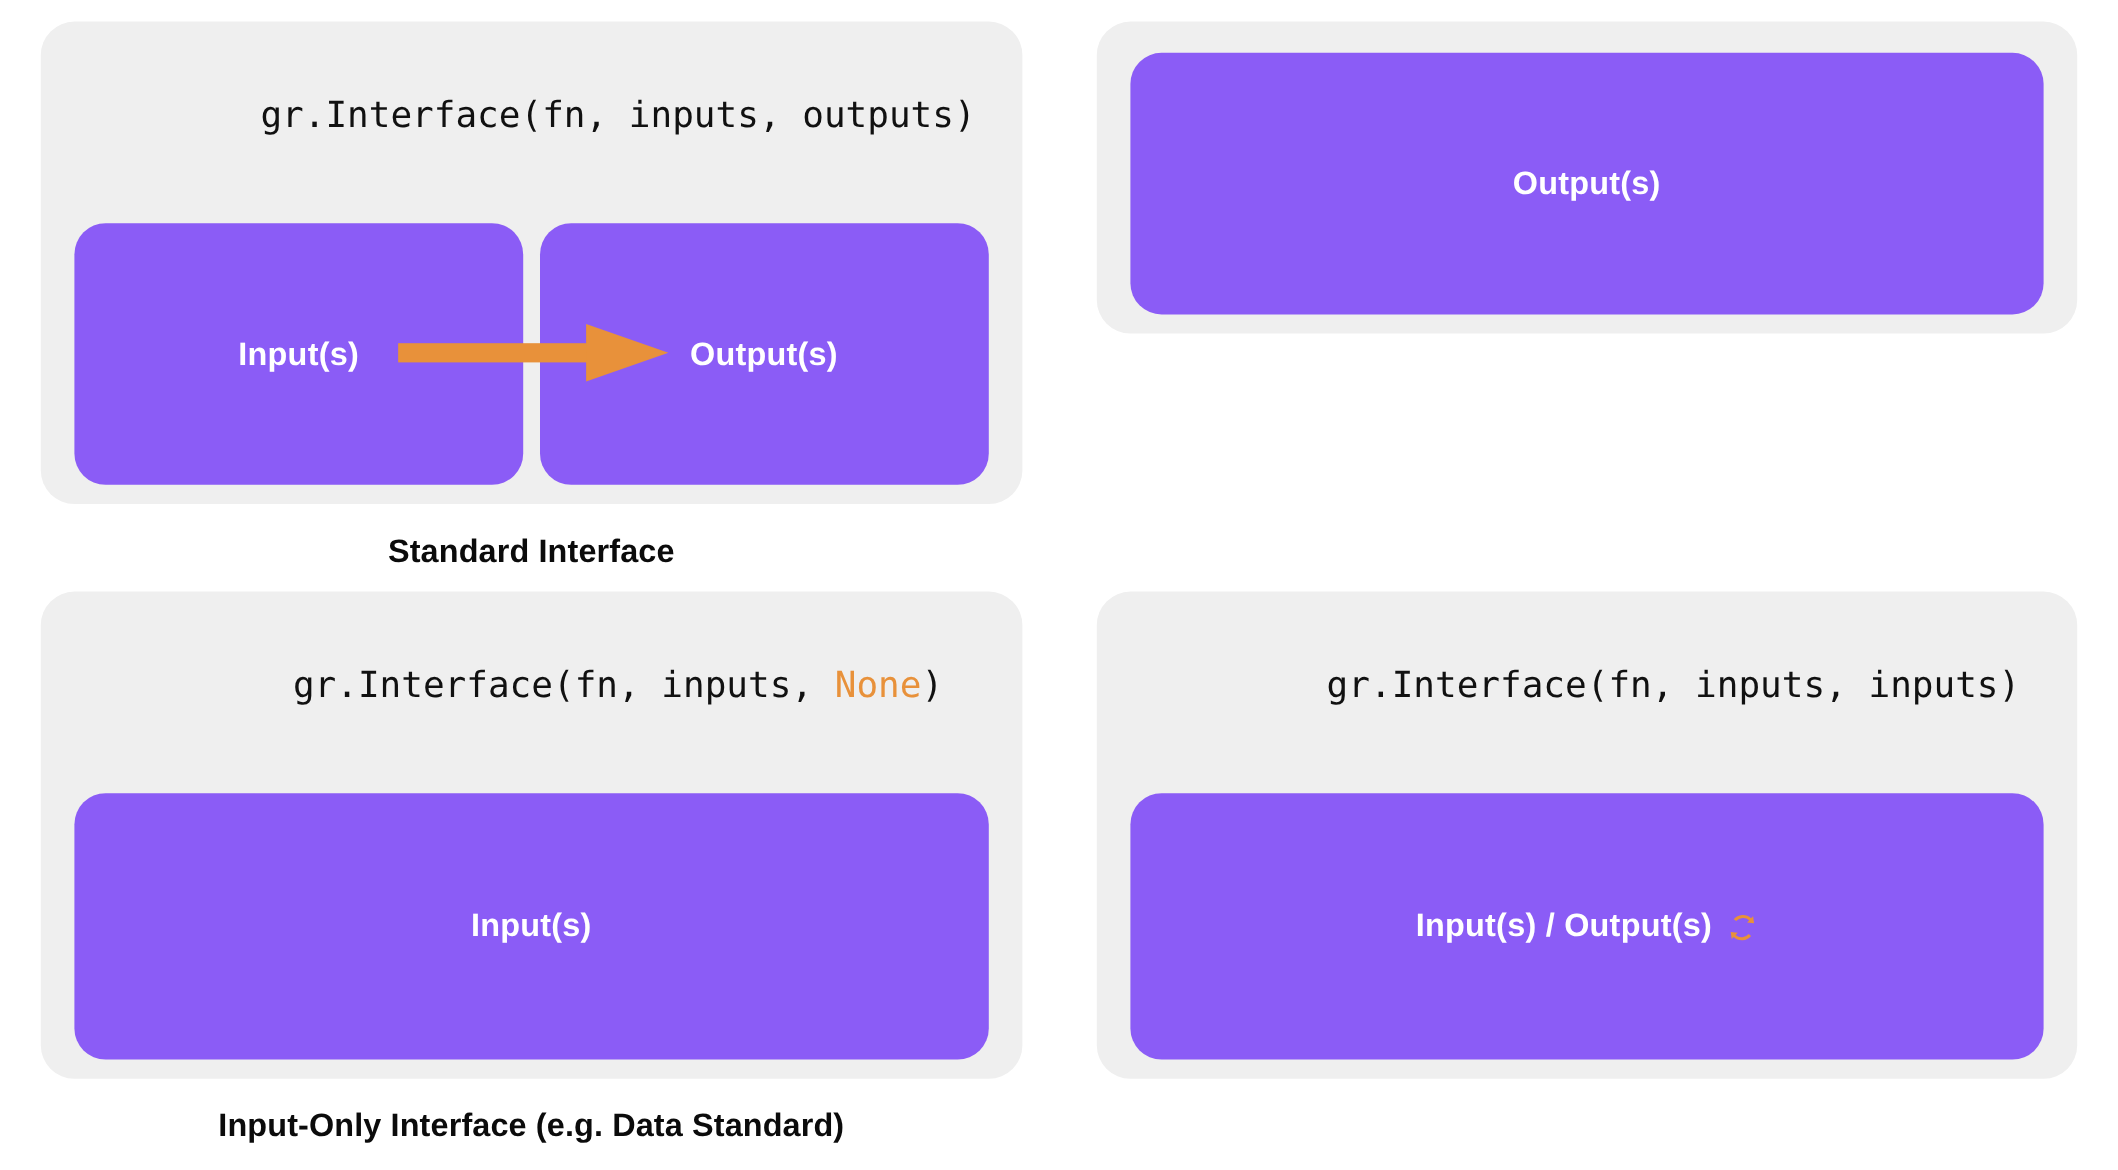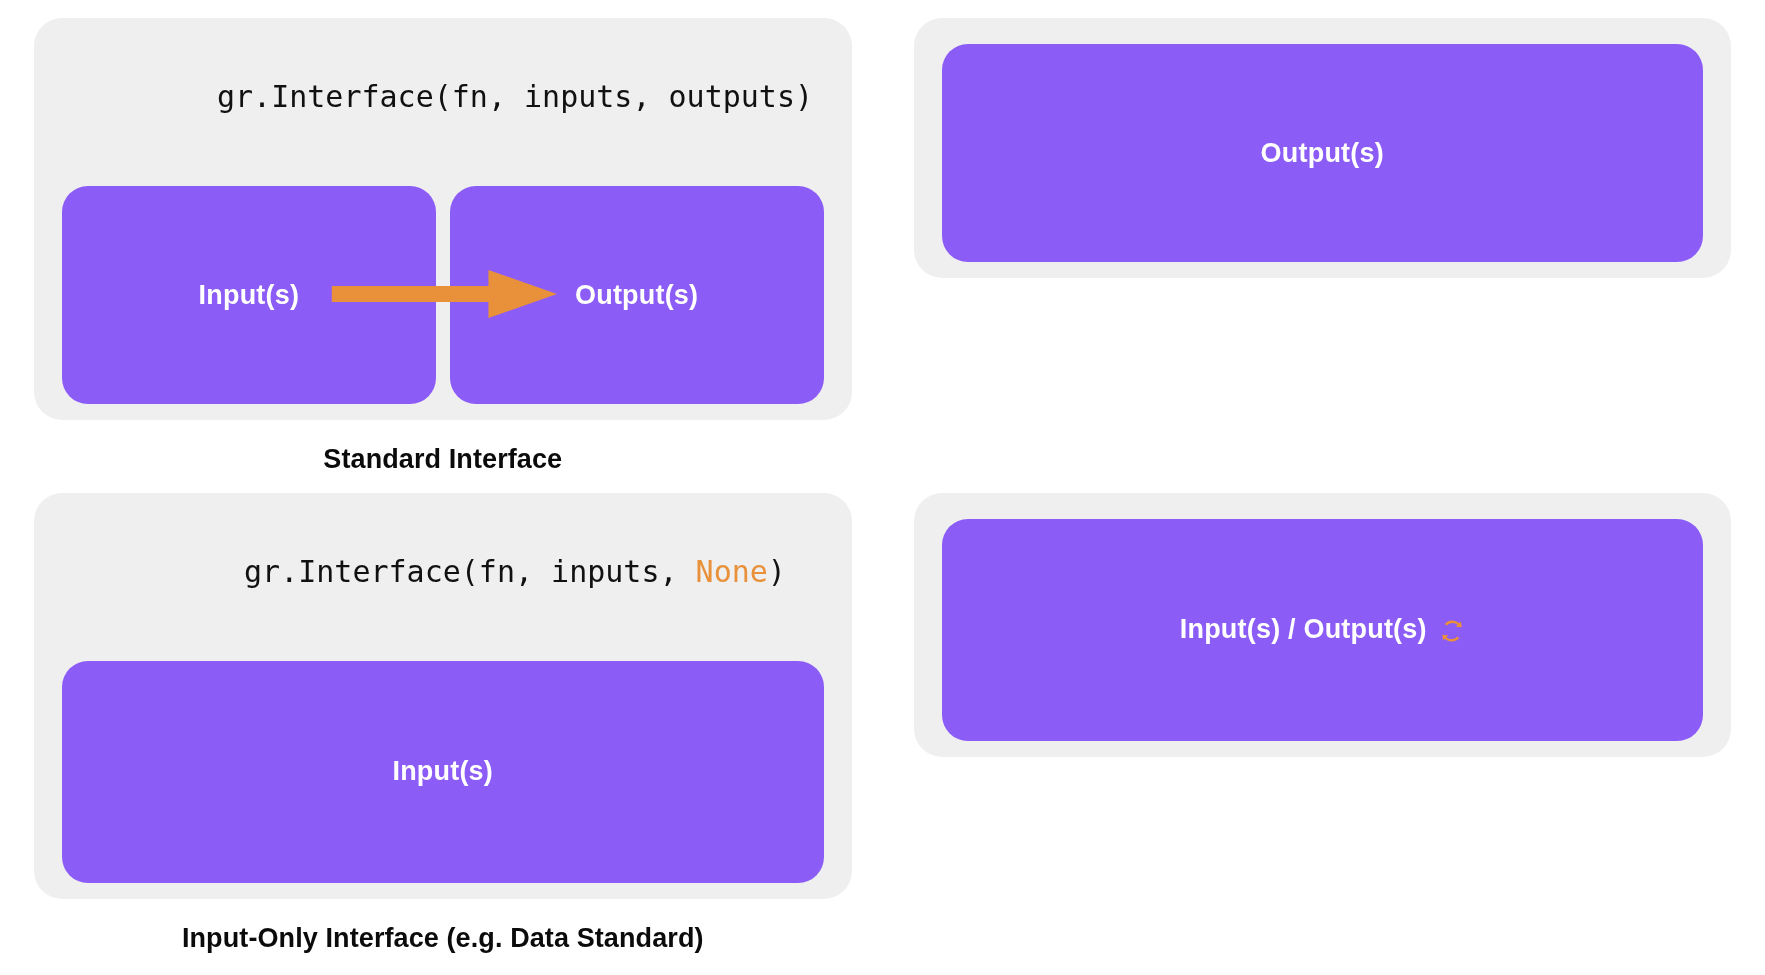--- a/index.html
+++ b/index.html
@@ -168,20 +168,23 @@
         <div class="iobox full">
           <span class="iobox-label">Input(s)</span>
         </div>
       </div>
     </div>
     <div class="caption">Input-Only Interface (e.g. Data Standard)</div>
   </div>
 
   <div class="panel row-2">
     <div class="card">
+      <div class="signature">
+        <span>gr.Interface(fn, inputs, inputs)</span>
+      </div>
       <div class="boxes">
         <div class="iobox full">
           <span class="unified-label">
             <span class="iobox-label">Input(s) / Output(s)</span>
             <span class="cycle-icon">
               <svg viewBox="0 0 24 24" width="26" height="26" aria-hidden="true">
                 <path d="M7.2 7.0 A7 7 0 0 1 17.2 6.3 L15.6 8.0 L21.0 8.6 L20.2 3.3 L18.7 4.8 A9.2 9.2 0 0 0 5.3 5.6 Z" fill="#e8913a"></path>
                 <path d="M16.8 17.0 A7 7 0 0 1 6.8 17.7 L8.4 16.0 L3.0 15.4 L3.8 20.7 L5.3 19.2 A9.2 9.2 0 0 0 18.7 18.4 Z" fill="#e8913a"></path>
               </svg>
             </span>

